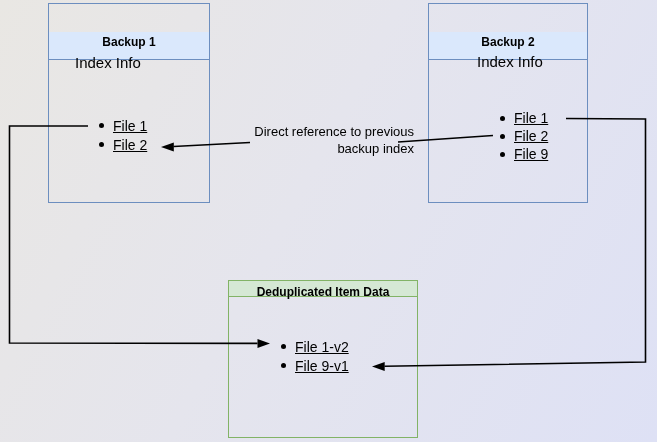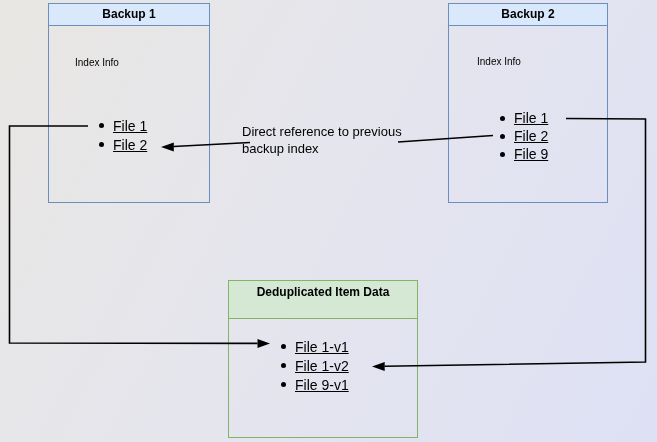--- a/index.html
+++ b/index.html
@@ -23,34 +23,35 @@
   .node.blue  { border: 1px solid var(--blue-border, #6c8ebf); }
   .node.green { border: 1px solid var(--green-border, #82b366); }
   .node-header {
     box-sizing: border-box;
     width: 100%;
     text-align: center;
     font-weight: bold;
     font-size: 12px;
   }
   .blue .node-header {
-    height: 22px;
+    height: 28px;
     line-height: 21px;
     background: var(--blue-header-fill, #dae8fc);
     border-bottom: 1px solid var(--blue-border, #6c8ebf);
+    margin-top: 28px;
   }
   .green .node-header {
-    height: 38px;
+    height: 16px;
     line-height: 22px;
     background: var(--green-header-fill, #d5e8d4);
     border-bottom: 1px solid var(--green-border, #82b366);
   }
   .section-label {
     position: absolute;
-    font-size: 10px;
+    font-size: 15px;
     line-height: 17px;
     white-space: nowrap;
     text-align: right;
   }
   .file-list { position: absolute; text-decoration: underline; }
   .file-row {
     display: flex;
     align-items: center;
     white-space: nowrap;
     font-size: 14px;
@@ -63,21 +64,21 @@
     border-radius: 50%;
     background: var(--text, #000);
     margin-right: 9px;
     flex: 0 0 auto;
   }
   .annotation {
     position: absolute;
     left: 242px;
     top: 123px;
     width: 172px;
-    text-align: left;
+    text-align: right;
     font-size: 13px;
     line-height: 17px;
   }
   svg.wires {
     position: absolute;
     left: 0; top: 0;
     width: 657px; height: 442px;
     pointer-events: none;
   }
   svg.wires path { stroke: var(--arrow, #000); stroke-width: 1.6; fill: none; }
@@ -96,21 +97,21 @@
     <div class="file-row">
       <span class="bullet"></span>
       <span>File 1</span>
     </div>
     <div class="file-row">
       <span class="bullet"></span>
       <span>File 2</span>
     </div>
   </div>
 
-  <div class="node blue" style="left:448px; top:3px; width:160px; height:200px;">
+  <div class="node blue" style="left:428px; top:3px; width:160px; height:200px;">
     <div class="node-header">Backup 2</div>
   </div>
   <div class="section-label" style="left:477px; top:53px;">Index Info</div>
   <div class="file-list rows-18" style="left:500px; top:109px;">
     <div class="file-row">
       <span class="bullet"></span>
       <span>File 1</span>
     </div>
     <div class="file-row">
       <span class="bullet"></span>
@@ -119,24 +120,20 @@
     <div class="file-row">
       <span class="bullet"></span>
       <span>File 9</span>
     </div>
   </div>
 
   <div class="node green" style="left:228px; top:280px; width:190px; height:158px;">
     <div class="node-header">Deduplicated Item Data</div>
   </div>
   <div class="file-list rows-19" style="left:281px; top:337px;">
-    <div class="file-row">
-      <span class="bullet"></span>
-      <span>File 1-v1</span>
-    </div>
     <div class="file-row">
       <span class="bullet"></span>
       <span>File 1-v2</span>
     </div>
     <div class="file-row">
       <span class="bullet"></span>
       <span>File 9-v1</span>
     </div>
   </div>
 

